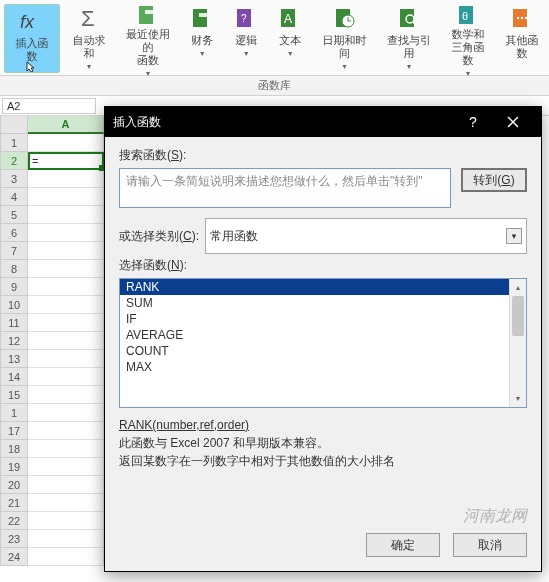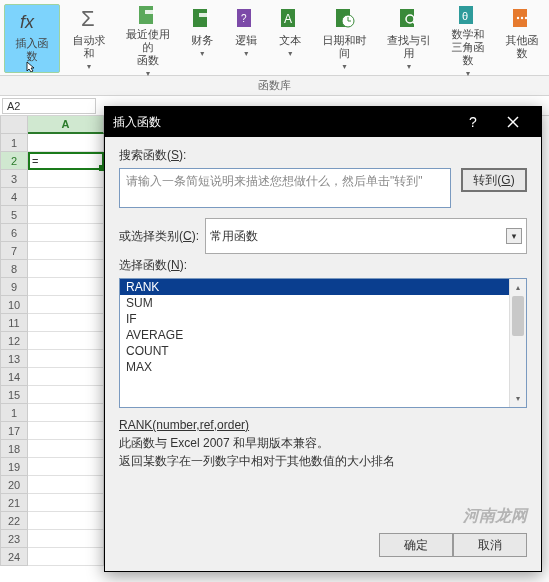--- a/index.html
+++ b/index.html
@@ -50,23 +50,23 @@
   .listbox-items { flex: 1; overflow: hidden; }
   .list-item { padding: 1px 6px; font-size: 12px; }
   .list-item.selected { background: #0a3e8f; color: #fff; }
   .scrollbar { width: 17px; background: #f1f1f1; border-left: 1px solid #ddd; display: flex; flex-direction: column; }
   .sb-btn { height: 17px; display: flex; align-items: center; justify-content: center; font-size: 8px; color: #666; background: #f1f1f1; }
   .sb-track { flex: 1; position: relative; }
   .sb-thumb { position: absolute; top: 0; left: 2px; right: 2px; height: 40px; background: #c8c8c8; border-radius: 2px; }
   .desc { font-size: 12px; margin-top: 8px; line-height: 18px; }
   .desc .sig { font-weight: normal; text-decoration: underline; }
   .help-link { color: #0066cc; font-size: 12px; text-decoration: underline; margin-top: auto; display: inline-block; }
-  .dialog-footer { display: flex; justify-content: flex-end; gap: 0; padding: 10px 14px 14px 14px; position: relative; margin-left: 27px; }
+  .dialog-footer { display: flex; justify-content: flex-end; gap: 13px; padding: 10px 14px 14px 14px; position: relative; margin-left: 27px; }
   .dlg-btn { width: 74px; height: 24px; border: 1px solid #999; background: #e8e8e8; font-size: 12px; display: flex; align-items: center; justify-content: center; }
-  .watermark { position: absolute; right: 14px; bottom: 44px; font-size: 16px; font-style: italic; color: rgba(120,120,120,0.5); pointer-events: none; font-weight: bold; }
+  .watermark { position: absolute; right: 14px; bottom: 44px; font-size: 16px; font-style: italic; color: rgba(120,120,120,0.5); pointer-events: none; }
 </style>
 </head>
 <body>
 
 <div class="ribbon">
   <div class="ribbon-item first">
     <div class="ribbon-icon">
         <svg width="28" height="24">
           <text x="2" y="18" font-size="18" font-style="italic" fill="#444" font-family="serif">fx</text>
         </svg>

